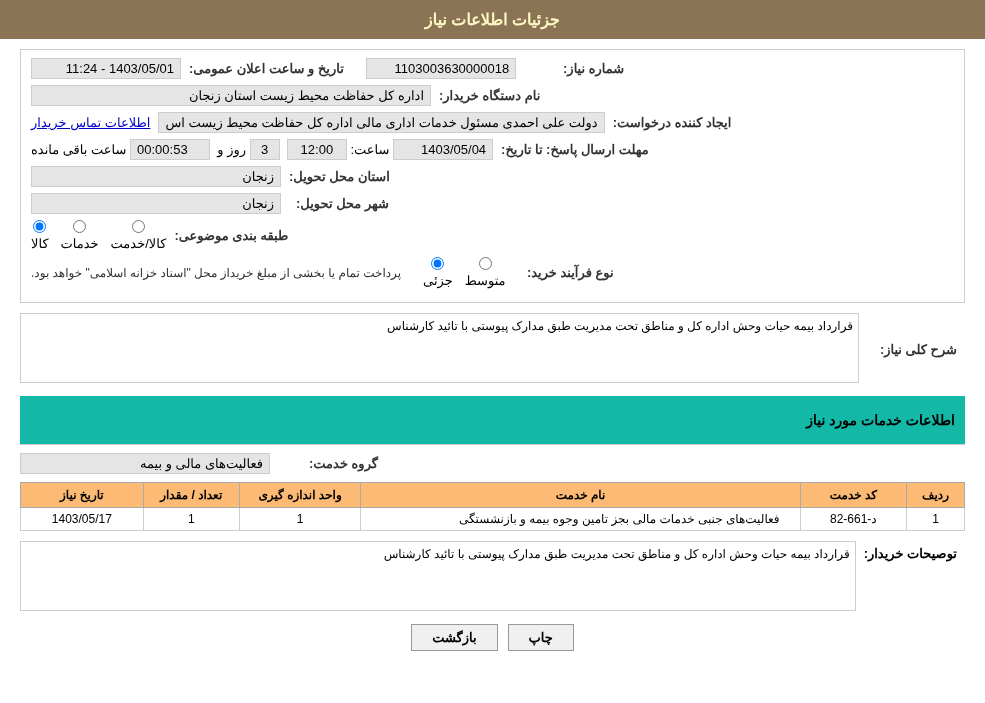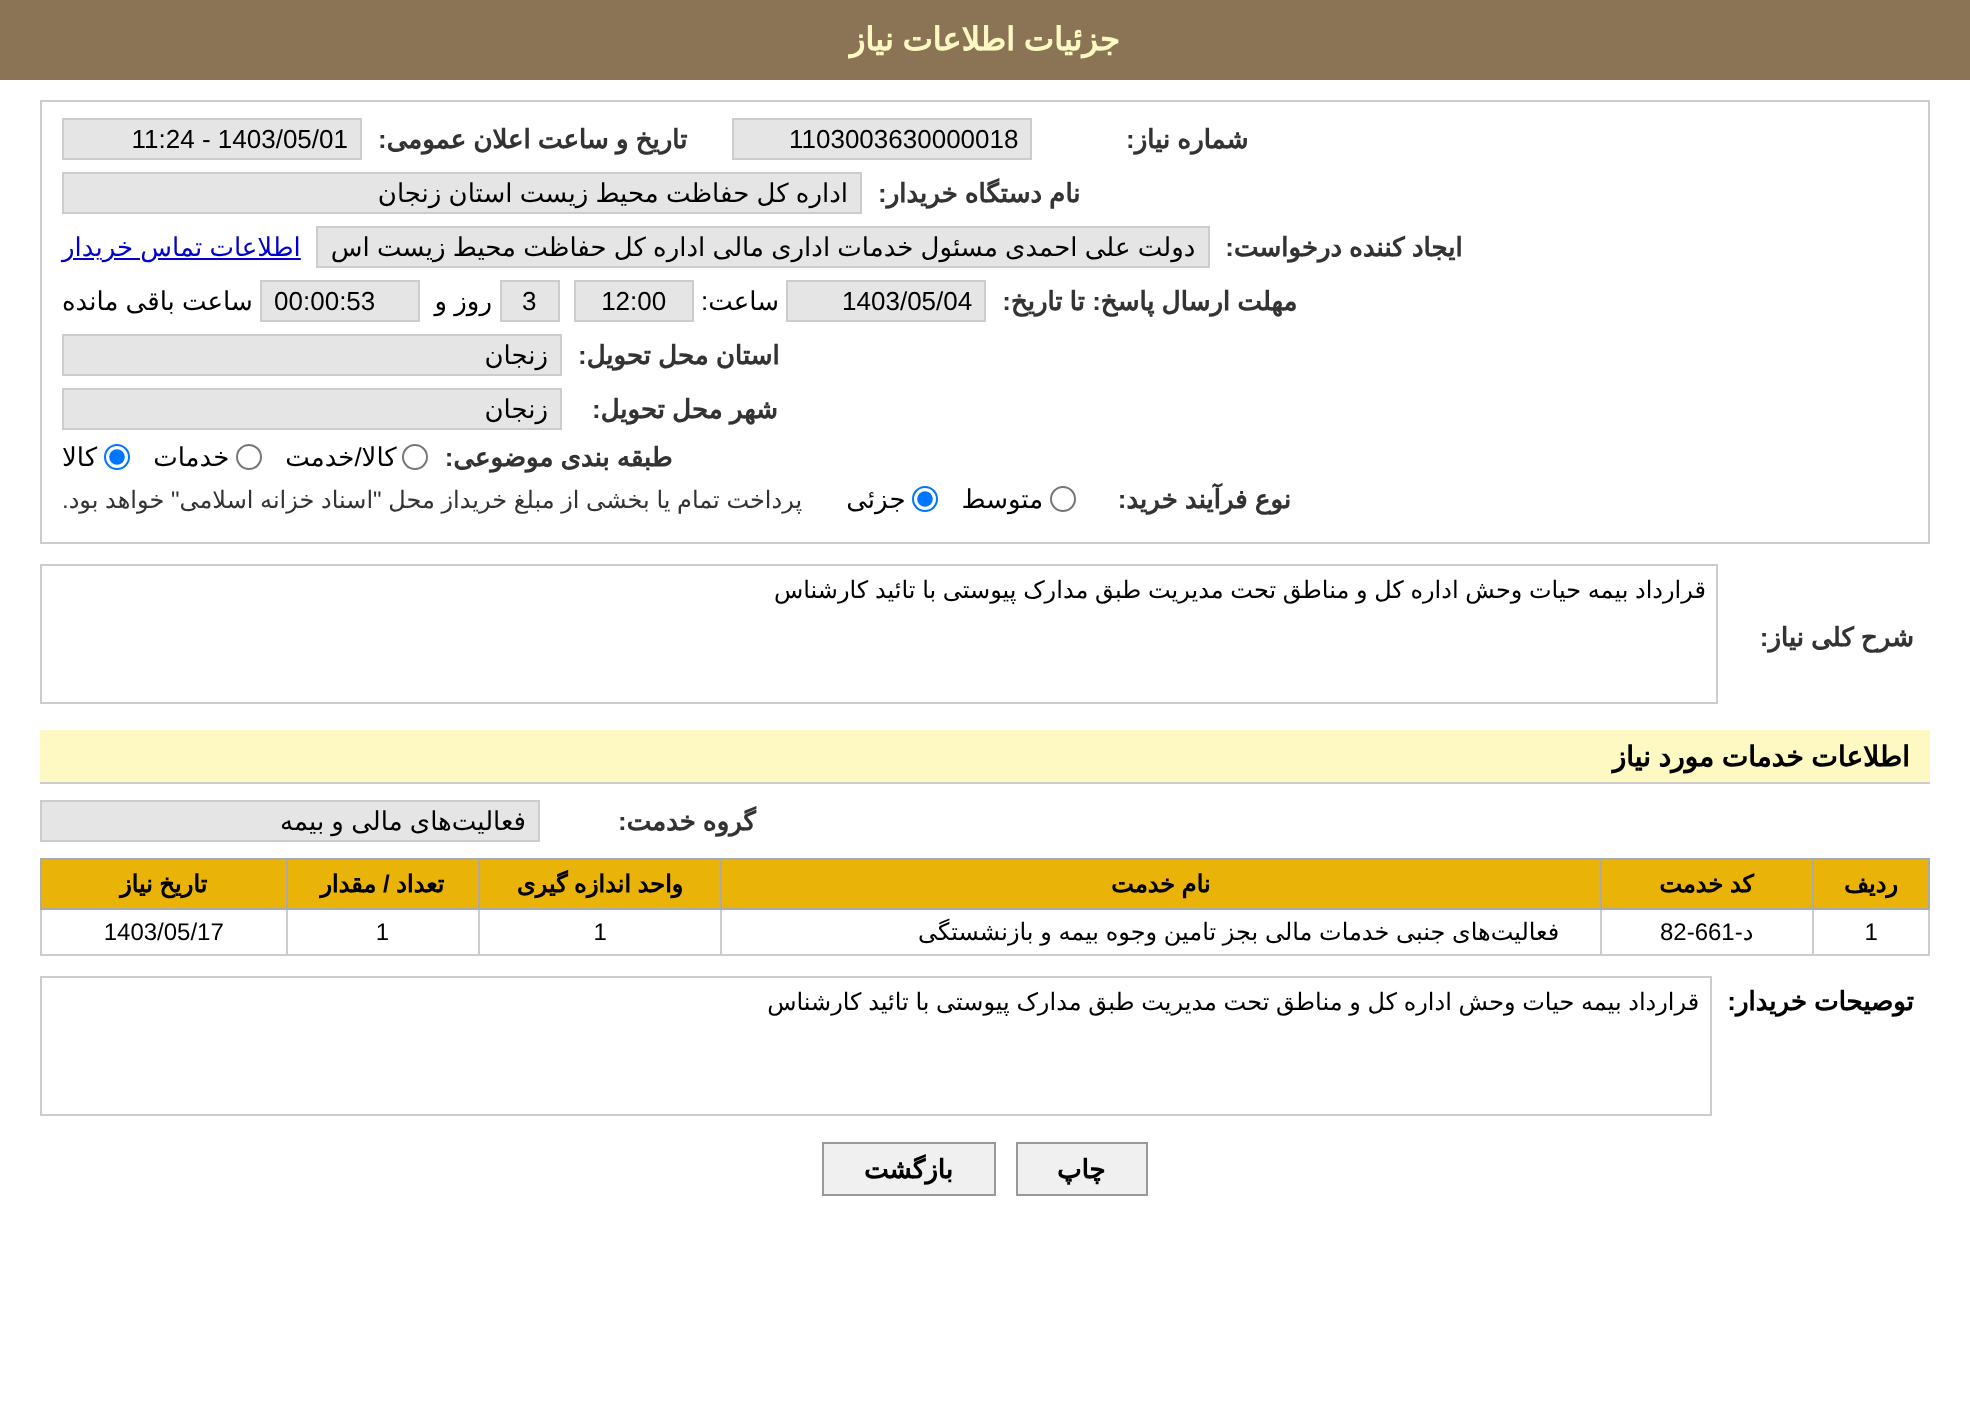--- a/index.html
+++ b/index.html
@@ -56,53 +56,54 @@
     .form-value.wide {
       min-width: 400px;
     }
     .form-value.medium {
       min-width: 250px;
     }
     .form-value.narrow {
       min-width: 150px;
     }
     .section-title {
-      background: #fef9c3;
+      background: #14b8a6;
       border-bottom: 1px solid #ccc;
-      padding: 5px 10px;
+      padding: 16px 10px;
       font-weight: bold;
       font-size: 14px;
       margin-bottom: 8px;
       text-align: right;
     }
     .radio-group {
       display: flex;
       align-items: center;
       gap: 12px;
     }
     .radio-item {
       display: flex;
       align-items: center;
       gap: 3px;
+      flex-direction: column;
     }
     .link-text {
       color: #0000cc;
       text-decoration: underline;
       cursor: pointer;
     }
     .table-section {
       margin-bottom: 10px;
     }
     table {
       width: 100%;
       border-collapse: collapse;
       font-size: 12px;
     }
     th {
-      background: #eab308;
+      background: #fdba74;
       border: 1px solid #aaa;
       padding: 5px 8px;
       text-align: center;
     }
     td {
       border: 1px solid #ccc;
       padding: 4px 20px;
       text-align: center;
     }
     .btn-group {

